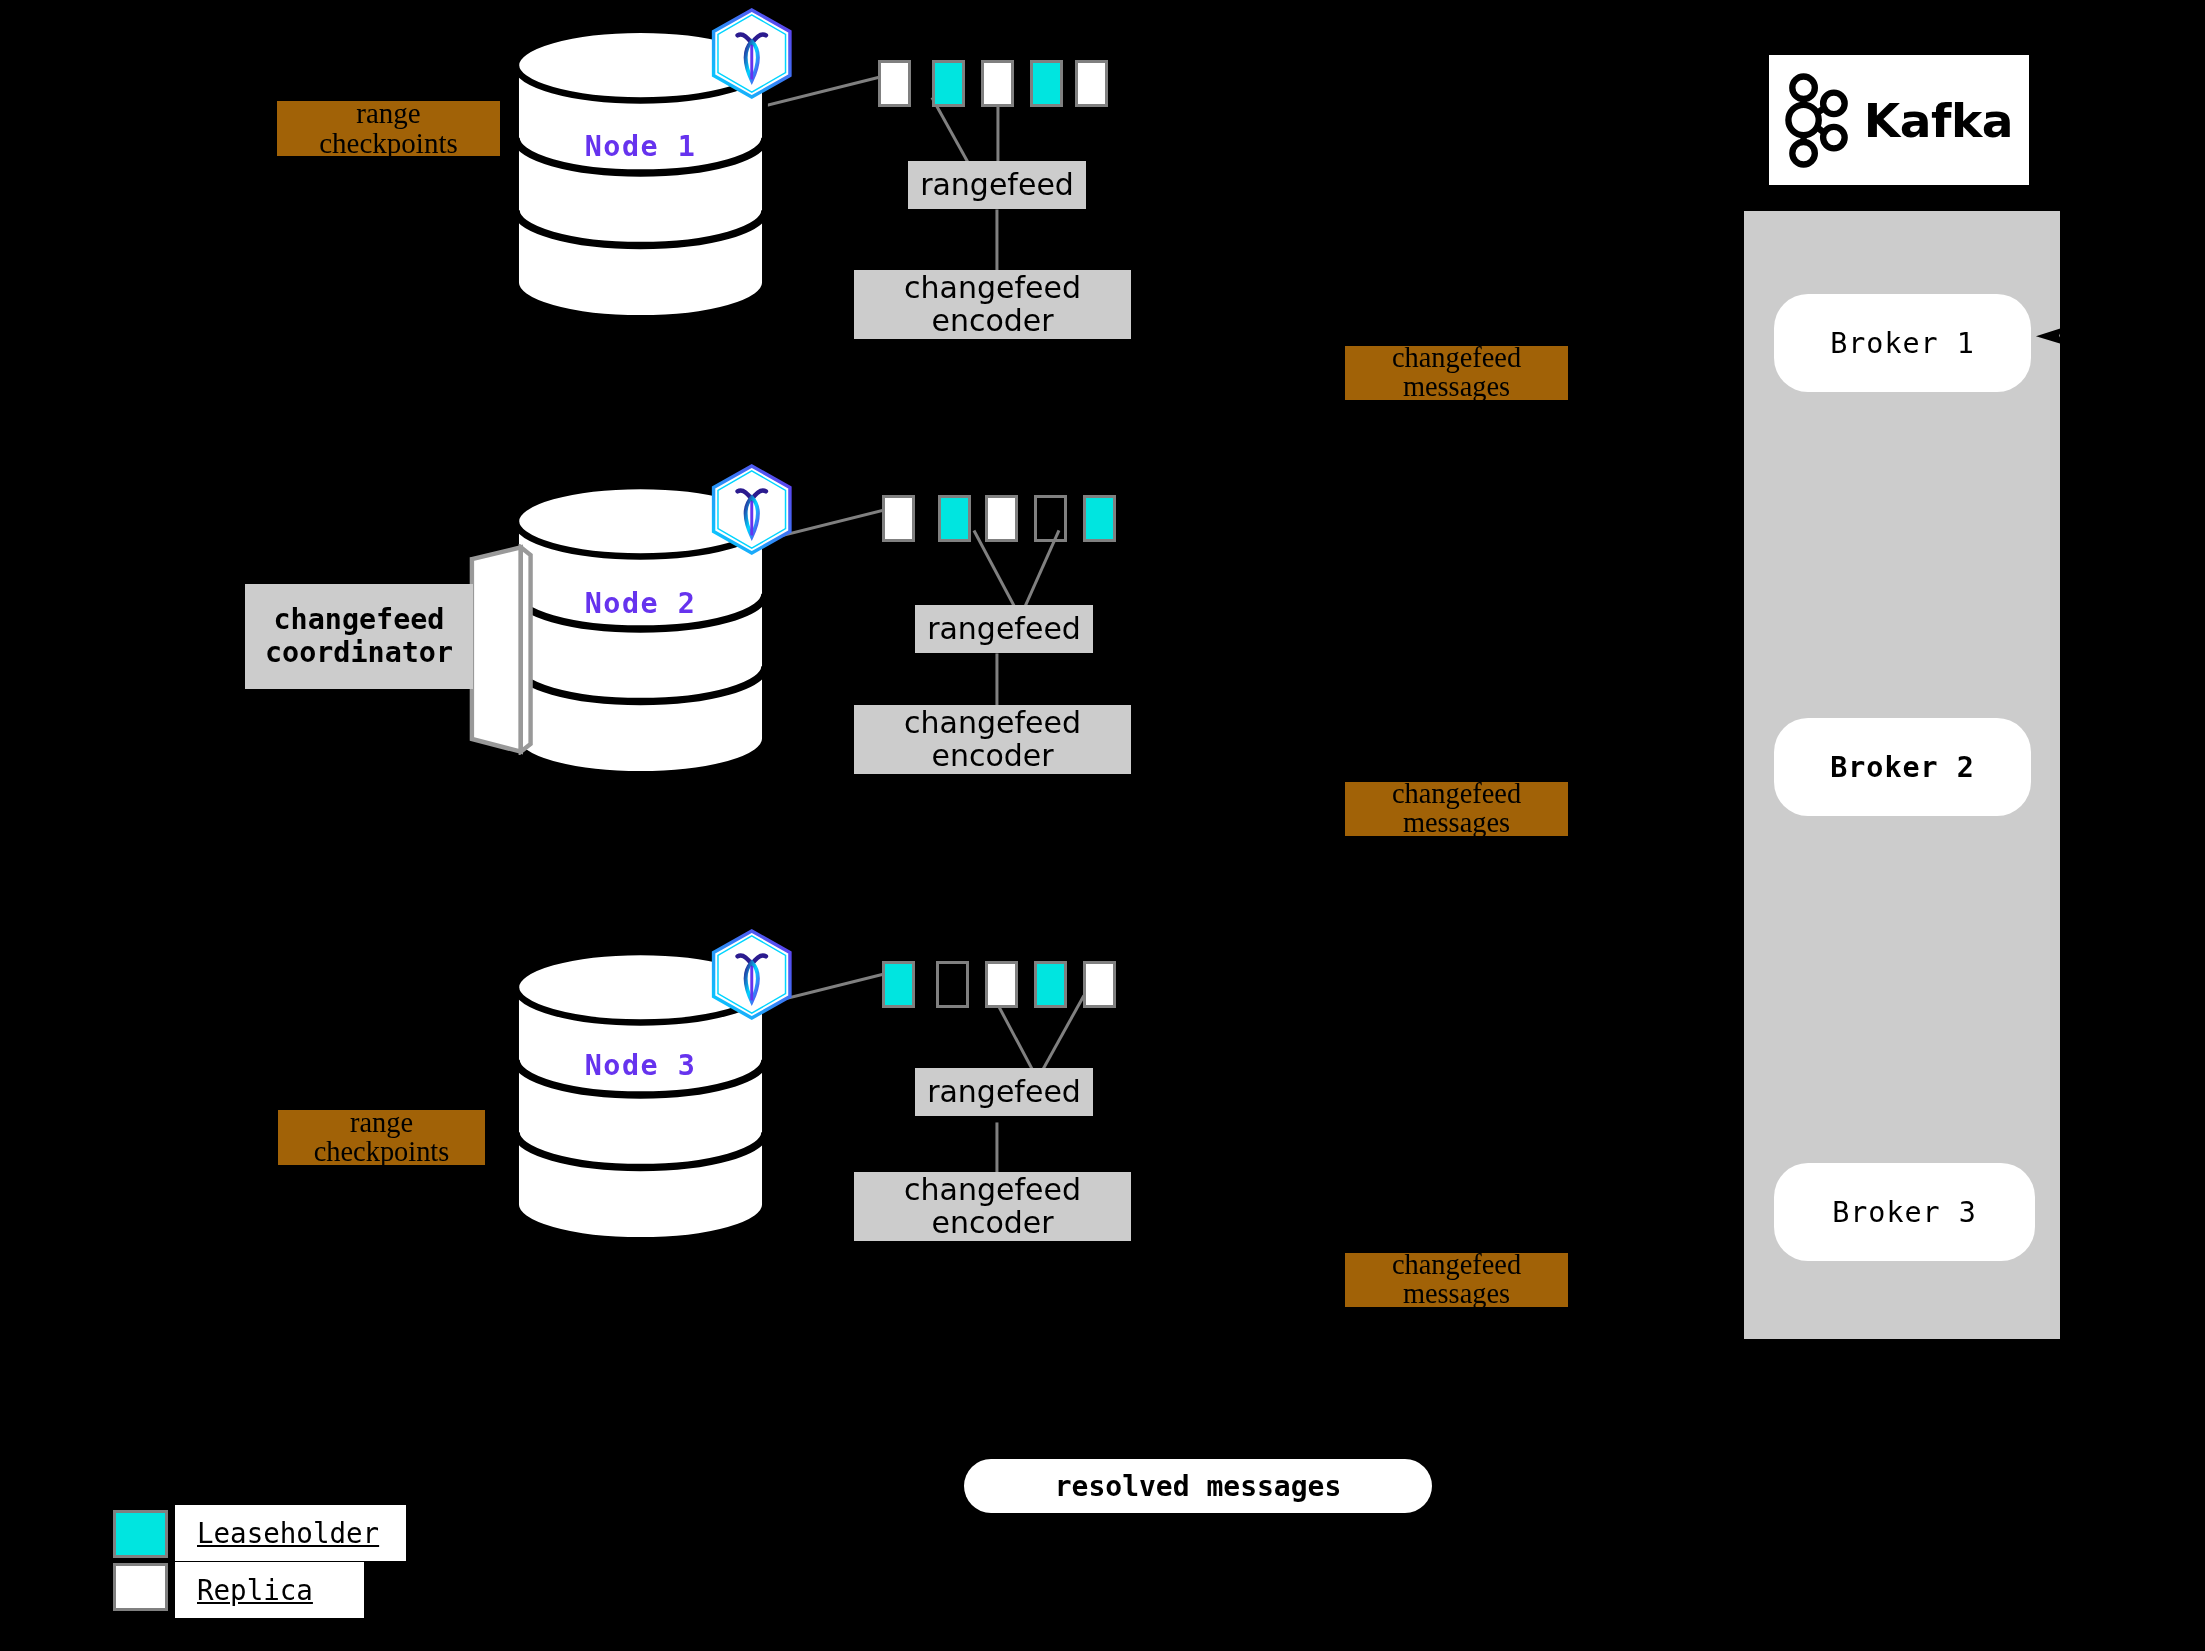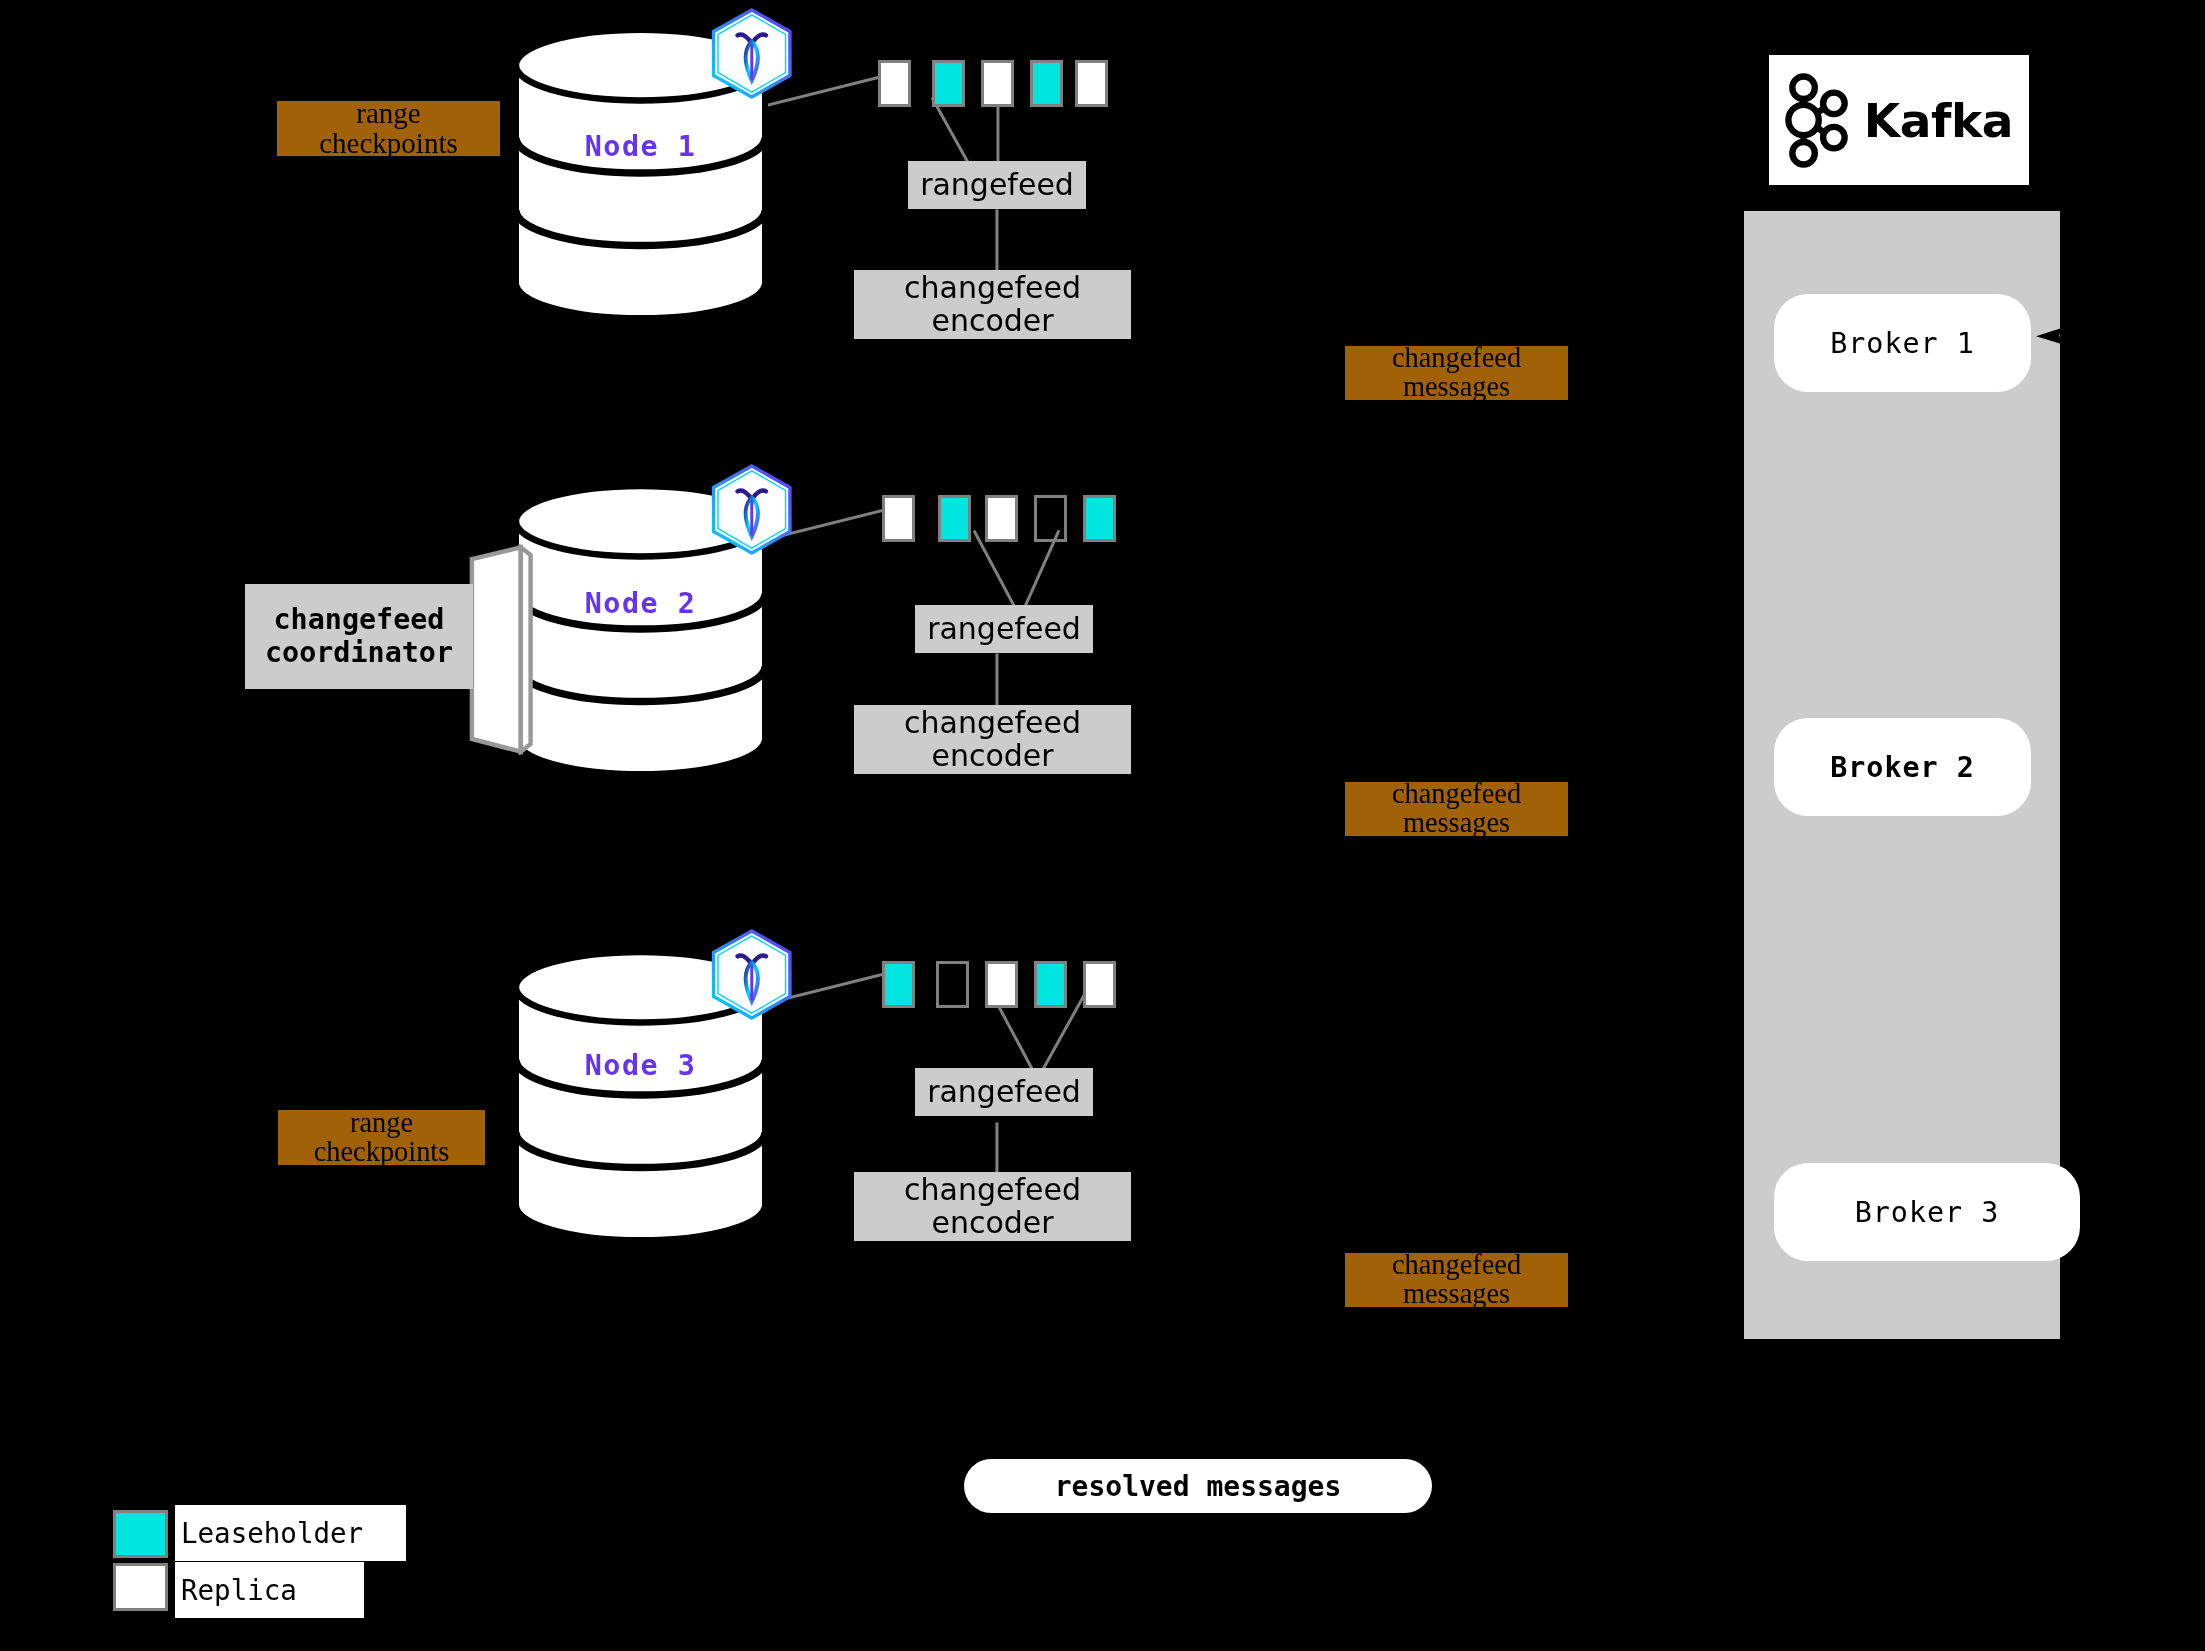--- a/index.html
+++ b/index.html
@@ -45,21 +45,21 @@
              color:#000;font-size:47px;letter-spacing:-0.5px;}
 
   
   .pill{background:#ffffff;color:#000;border-radius:4902px;
         display:flex;align-items:center;justify-content:center;
         font-family:"DejaVu Sans Mono",monospace;font-weight:bold;}
 
   
   .legend-sw{border:3.4px solid #808080;}
   .legend-txt{background:#ffffff;color:#000;display:flex;align-items:center;
-              font-family:"DejaVu Sans Mono",monospace;padding-left:6px;}
+              font-family:"DejaVu Sans Mono",monospace;padding-left:22px;text-decoration:underline;}
 
   
   .nodelabel{color:#6633ee;font-family:"DejaVu Sans Mono",monospace;
              font-weight:bold;letter-spacing:1.5px;text-align:center;}
 </style>
 </head>
 <body>
 
 <div class="stage">
 
@@ -280,21 +280,21 @@
         <path d="M2 25 L55 8 L50 24 L58 42 Z" fill="#000"></path>
       </svg>
   </div>
 
   <div class="abs broker" style="left:1774px;top:294px;width:257px;height:98px;font-size:28.4px;">
     <span>Broker 1</span>
   </div>
   <div class="abs broker" style="left:1774px;top:718px;width:257px;height:98px;font-size:28.4px;font-weight:bold;">
     <span>Broker 2</span>
   </div>
-  <div class="abs broker" style="left:1774px;top:1163px;width:306px;height:98px;font-size:28.4px;">
+  <div class="abs broker" style="left:1774px;top:1163px;width:261px;height:98px;font-size:28.4px;">
     <span>Broker 3</span>
   </div>
 
   <div class="abs pill" style="left:964px;top:1459px;width:468px;height:54px;font-size:28px;">
     <span>resolved messages</span>
   </div>
 
   <div class="abs legend-sw" style="left:113px;top:1510px;width:55px;height:48px;background:#00e5e0;"></div>
   <div class="abs legend-txt" style="left:175px;top:1505px;width:231px;height:56px;font-size:27.5px;">
     <span>Leaseholder</span>

